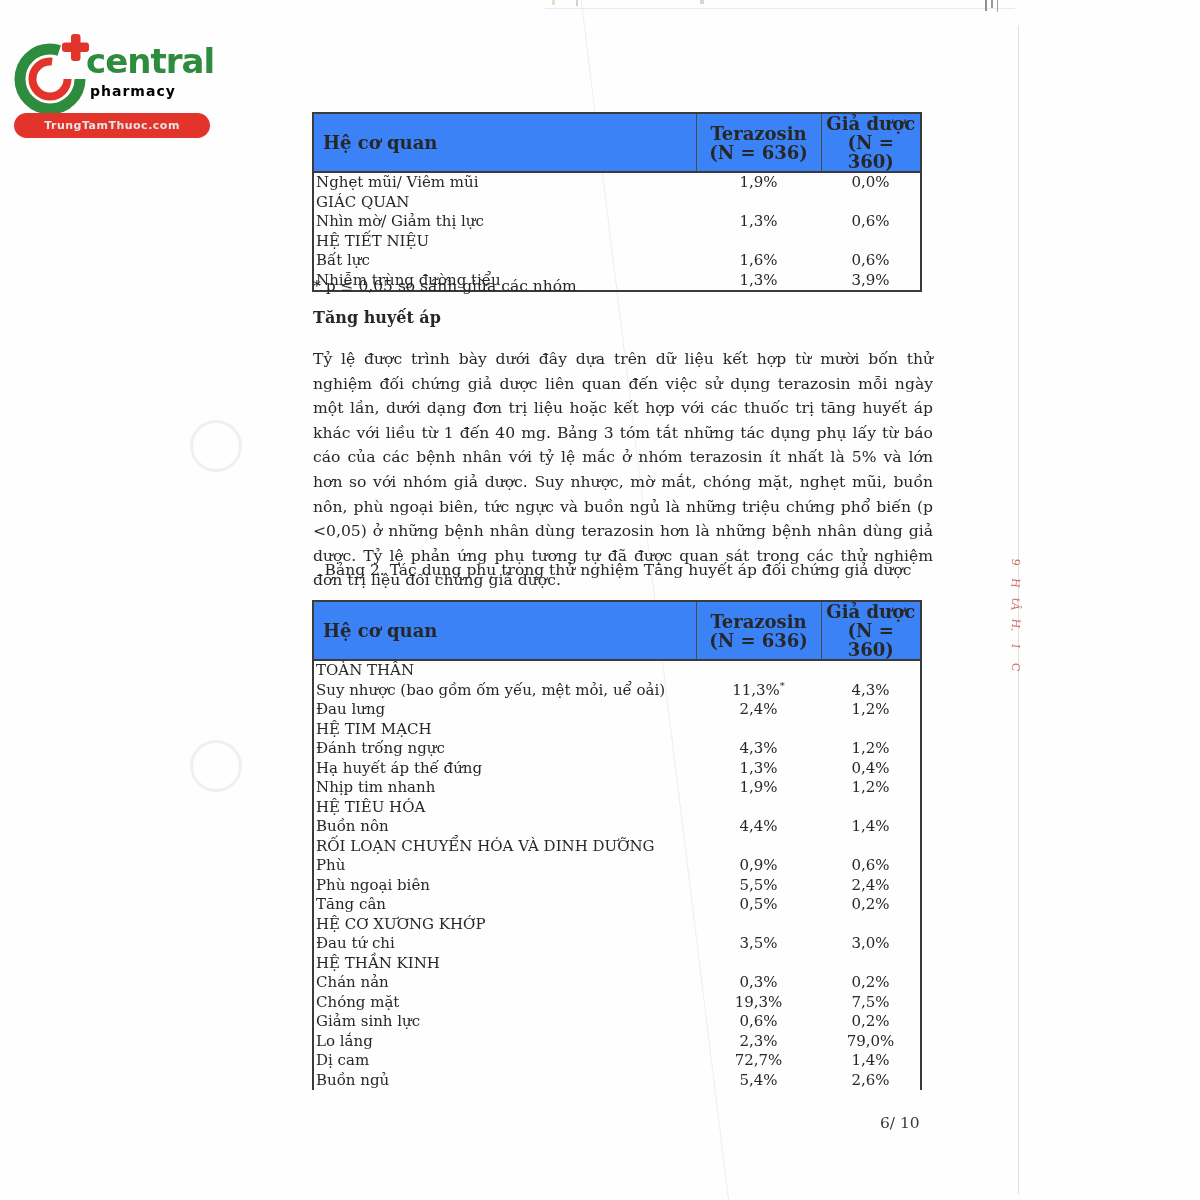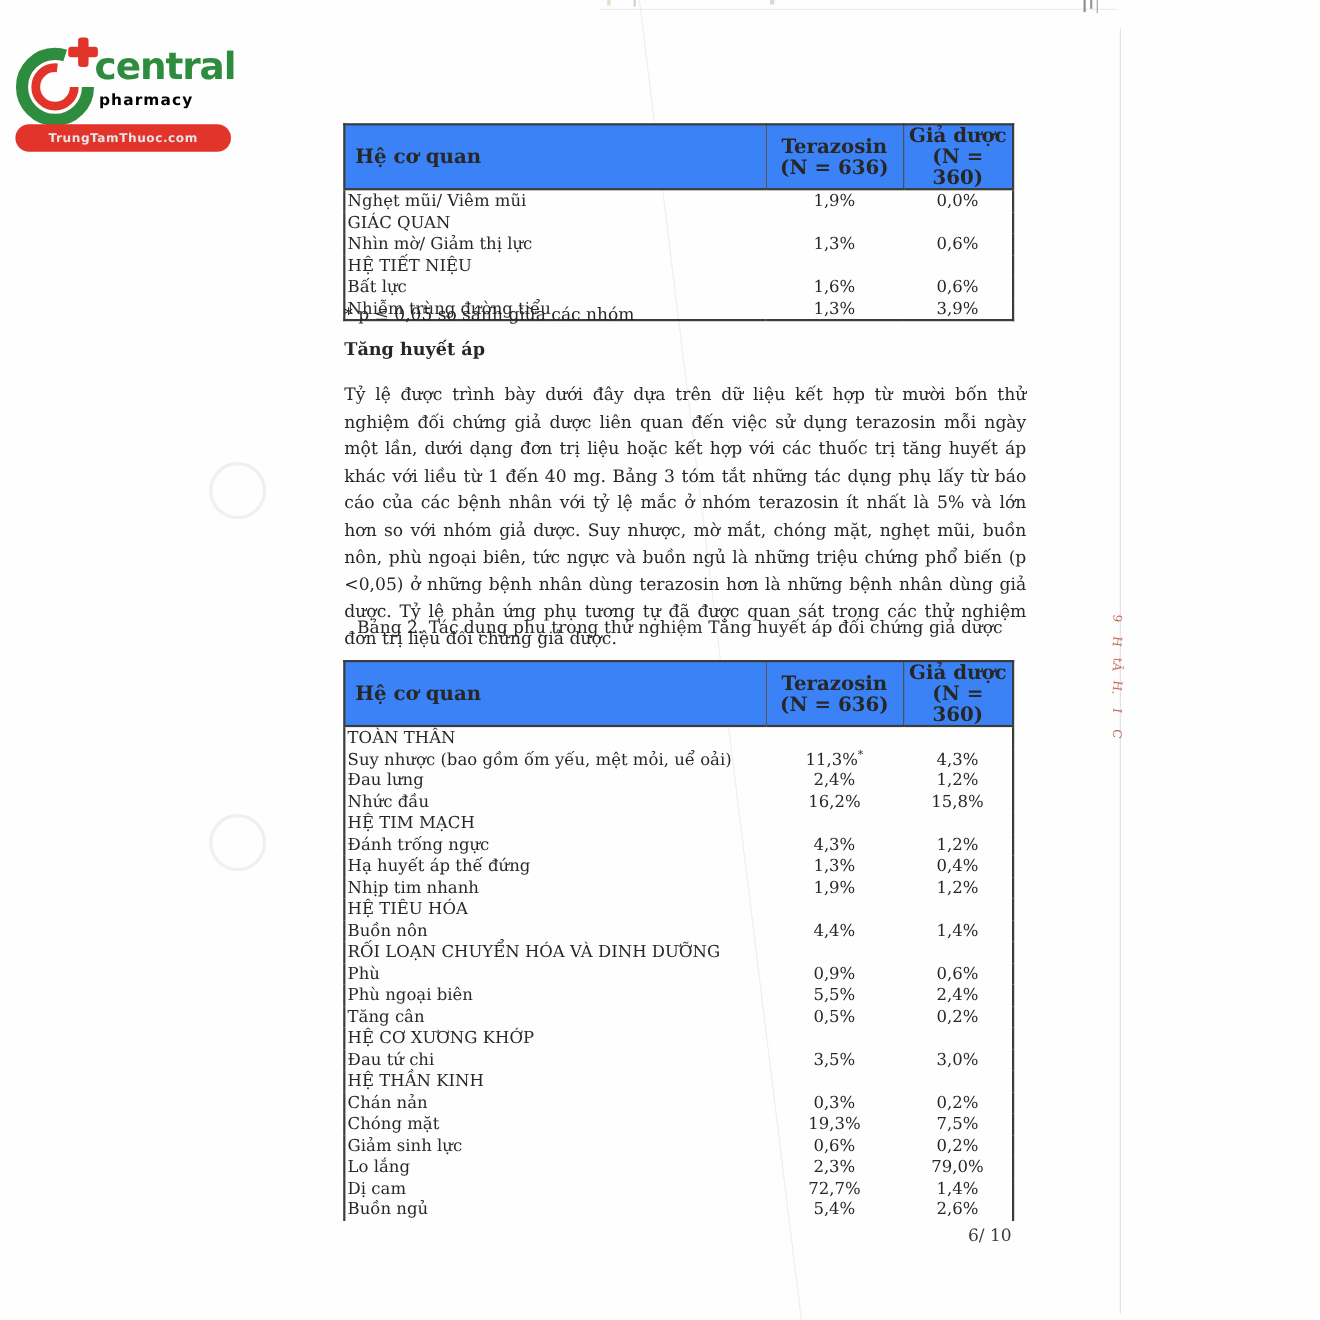--- a/index.html
+++ b/index.html
@@ -194,25 +194,20 @@
           <td class="c1">Suy nhược (bao gồm ốm yếu, mệt mỏi, uể oải)</td>
           <td class="cv">11,3%<sup>*</sup></td>
           <td class="cv">4,3%</td>
         </tr>
         <tr>
           <td class="c1">Đau lưng</td>
           <td class="cv">2,4%</td>
           <td class="cv">1,2%</td>
         </tr>
         <tr>
-          <td class="c1">Nhức đầu</td>
-          <td class="cv">16,2%</td>
-          <td class="cv">15,8%</td>
-        </tr>
-        <tr>
           <td class="c1">HỆ TIM MẠCH</td>
           <td class="cv"></td>
           <td class="cv"></td>
         </tr>
         <tr>
           <td class="c1">Đánh trống ngực</td>
           <td class="cv">4,3%</td>
           <td class="cv">1,2%</td>
         </tr>
         <tr>

